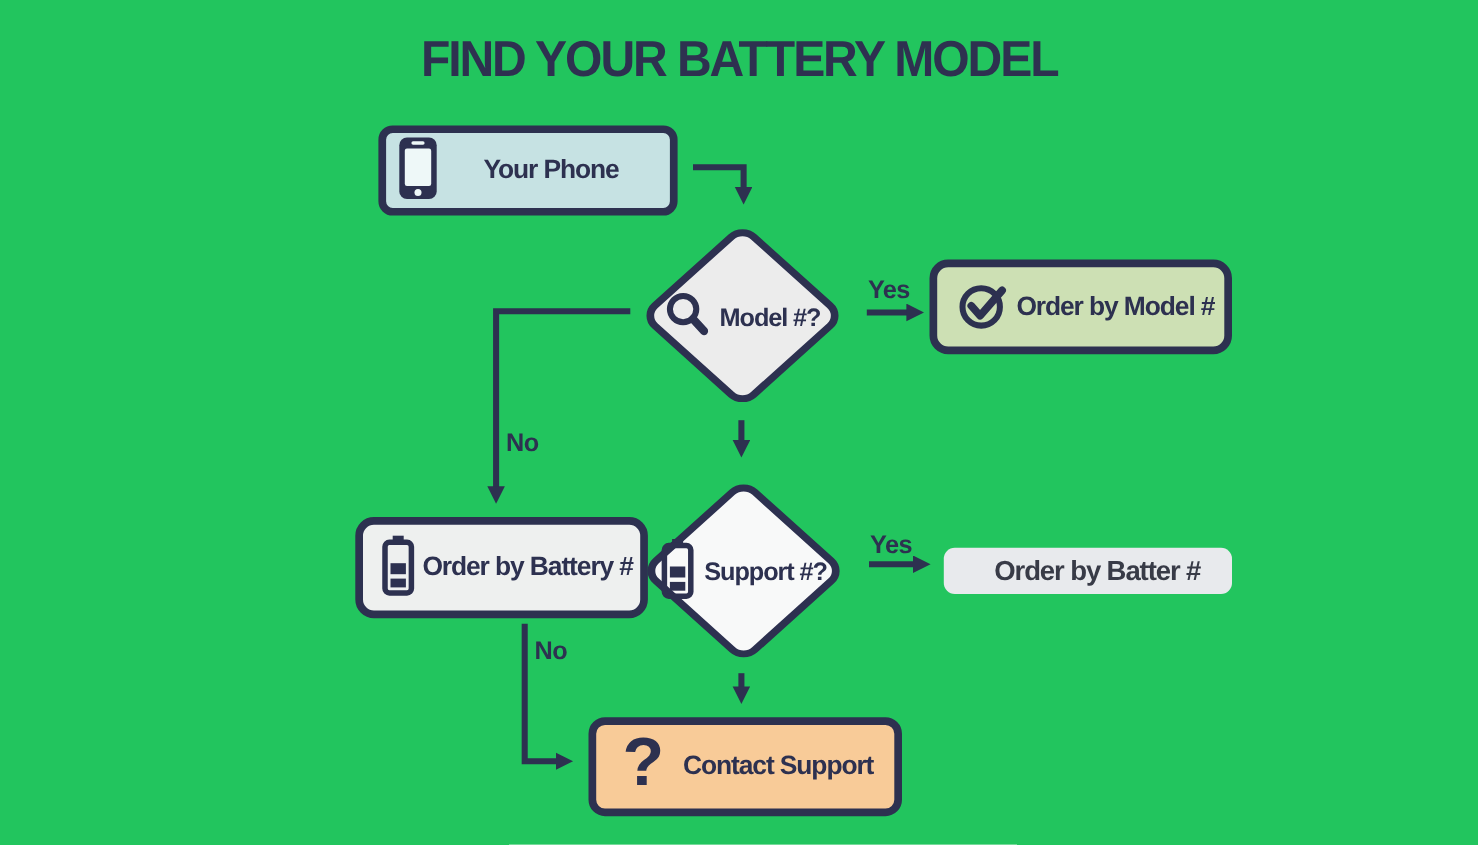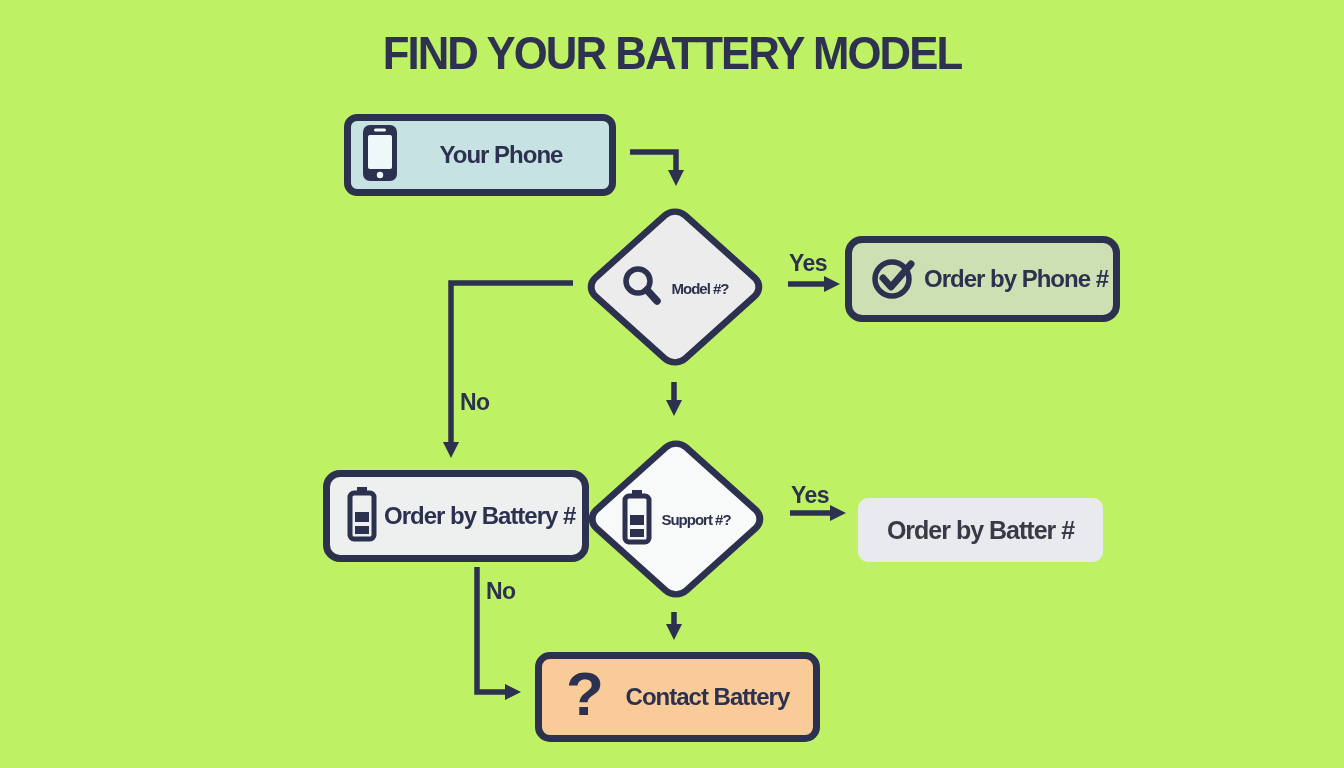--- a/index.html
+++ b/index.html
@@ -1,54 +1,54 @@
 <!DOCTYPE html>
 <html><head>
 <meta charset="utf-8">
 <style>
   html,body{margin:0;padding:0;background:#fdfefe;}
   #canvas{
     position:relative;width:1344px;height:768px;overflow:hidden;
-    background:#bef264;
+    background:#22c55e;
     font-family:"Liberation Sans","DejaVu Sans",sans-serif;
     color:#2d3150;
   }
   .title{
     position:absolute;left:0;top:26px;width:1344px;text-align:center;
     font-size:46px;font-weight:700;letter-spacing:-2px;color:#2e3150;
     transform:scaleX(0.95);
   }
   svg.connectors{position:absolute;left:0;top:0;z-index:1;}
   .node{
     position:absolute;z-index:2;display:flex;align-items:center;
     border:7px solid #2d3150;box-sizing:border-box;
     font-weight:700;white-space:nowrap;
   }
   .node .lbl{flex:1;text-align:center;font-size:24px;letter-spacing:-1px;color:#2d3150;}
   .box-phone{left:344px;top:114px;width:272px;height:82px;border-radius:13px;background:#c6e2e3;padding:0 14px 0 10px;gap:8px;}
   .box-order-model{left:845px;top:236px;width:275px;height:86px;border-radius:17px;background:#cde0b4;padding:0 12px 0 18px;gap:6px;}
   .box-order-battery{left:282px;top:470px;width:266px;height:92px;border-radius:17px;background:#eef0ef;padding:0 10px 0 16px;gap:6px;margin-left:41px;}
   .box-contact{left:535px;top:652px;width:285px;height:90px;border-radius:15px;background:#f8cb98;padding:0 12px 0 24px;gap:10px;}
   .pill{
-    position:absolute;z-index:2;left:858px;top:498px;width:245px;height:64px;
+    position:absolute;z-index:2;left:858px;top:498px;width:245px;height:42px;
     border-radius:10px;background:#e8eaed;display:flex;align-items:center;justify-content:center;
-    font-size:25px;font-weight:700;letter-spacing:-1px;color:#383b47;white-space:nowrap;
+    font-size:25px;font-weight:700;letter-spacing:-1px;color:#383b47;white-space:nowrap;padding-left:17px;
   }
   .diamond{position:absolute;z-index:2;display:flex;align-items:center;justify-content:center;}
   .diamond .shape{
     position:absolute;width:134px;height:134px;left:33px;top:22px;
     transform:scaleY(0.9) rotate(45deg);
     border:7px solid #2d3150;border-radius:18px;box-sizing:border-box;
   }
   .dm-model{left:575px;top:198px;width:200px;height:180px;}
   .dm-model .shape{background:#ececec;}
   .dm-battery{left:576px;top:430px;width:200px;height:178px;}
   .dm-battery .shape{background:#f8f9f9;}
   .diamond .content{position:relative;z-index:1;display:flex;align-items:center;gap:8px;}
-  .diamond .lbl{font-size:15px;font-weight:700;letter-spacing:-1px;color:#2d3150;white-space:nowrap;}
+  .diamond .lbl{font-size:23px;font-weight:700;letter-spacing:-1px;color:#2d3150;white-space:nowrap;}
   .edge-label{
     position:absolute;z-index:3;font-size:23px;font-weight:700;letter-spacing:-0.5px;color:#2d3150;
   }
   .lab-yes1{left:789px;top:250px;}
   .lab-no1{left:460px;top:389px;}
   .lab-yes2{left:791px;top:482px;}
   .lab-no2{left:486px;top:578px;}
   .qmark{font-size:62px;font-weight:700;color:#2d3150;line-height:76px;transform:translateY(-3px);}
 </style>
 </head>
@@ -101,21 +101,21 @@
   <div class="edge-label lab-yes1">Yes</div>
   <div class="edge-label lab-no1">No</div>
 
   <div class="node box-order-model">
     <span>
       <svg width="48" height="46" viewBox="0 0 48 46">
         <circle cx="22" cy="25" r="17" fill="none" stroke="#2d3150" stroke-width="5.5"></circle>
         <path d="M13 24 L21 33 L41 10" fill="none" stroke="#2d3150" stroke-width="7" stroke-linecap="round" stroke-linejoin="round"></path>
       </svg>
     </span>
-    <span class="lbl">Order by Phone #</span>
+    <span class="lbl">Order by Model #</span>
   </div>
 
   <div class="node box-order-battery">
     <span>
       <svg width="32" height="56" viewBox="0 0 32 56">
         <rect x="11" y="1" width="10" height="7" fill="#2d3150"></rect>
         <rect x="4" y="7" width="24" height="46" rx="4" fill="none" stroke="#2d3150" stroke-width="5"></rect>
         <rect x="9" y="26" width="14" height="10" fill="#2d3150"></rect>
         <rect x="9" y="40" width="14" height="8" fill="#2d3150"></rect>
       </svg>
@@ -138,16 +138,16 @@
     </div>
   </div>
 
   <div class="edge-label lab-yes2">Yes</div>
   <div class="edge-label lab-no2">No</div>
 
   <div class="pill">Order by Batter #</div>
 
   <div class="node box-contact">
     <span class="qmark">?</span>
-    <span class="lbl">Contact Battery</span>
+    <span class="lbl">Contact Support</span>
   </div>
 
 </div>
 
 </body></html>

